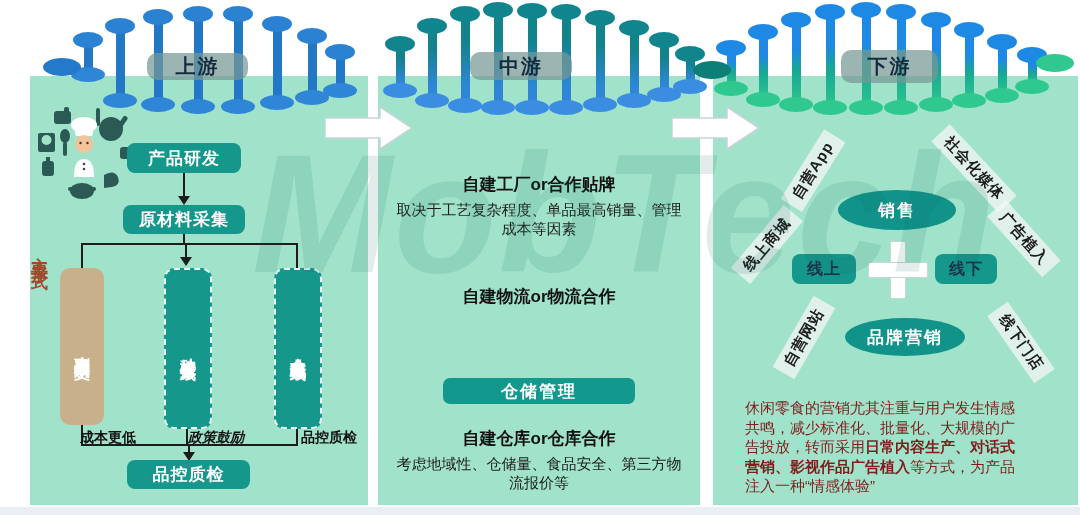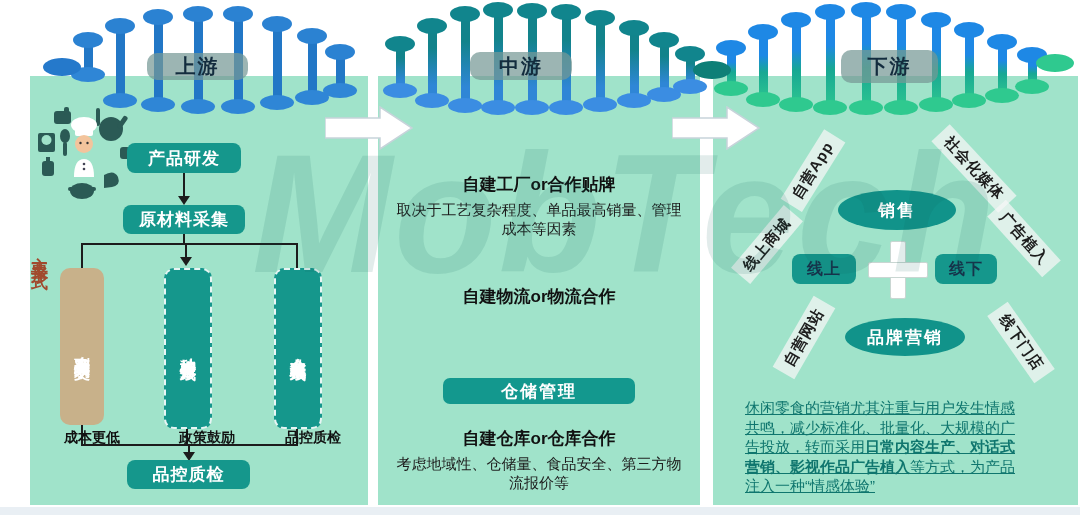--- a/index.html
+++ b/index.html
@@ -26,22 +26,22 @@
   #watermark{position:absolute;left:252px;top:118px;font-size:168px;font-weight:bold;font-style:italic;
     color:rgba(17,100,90,0.12);z-index:50;pointer-events:none;letter-spacing:2px;white-space:nowrap;}
   
   .flowbox{position:absolute;background:#15978c;color:#ffffff;font-weight:bold;border-radius:8px;
     display:flex;align-items:center;justify-content:center;font-size:17px;letter-spacing:1px;z-index:10;}
   .vbox{position:absolute;top:268px;height:157px;width:44px;border-radius:10px;color:#ffffff;
     font-weight:bold;font-size:16px;display:flex;align-items:center;justify-content:center;
     writing-mode:vertical-rl;text-orientation:upright;line-height:1;z-index:10;letter-spacing:1px;}
   .vbox.teal{background:#15978c;border:2px dashed rgba(255,255,255,0.9);}
   .vbox.tan{background:#c8b18a;}
-  .benefit{position:absolute;top:429px;width:90px;text-align:right;font-weight:bold;font-size:14px;
-    color:#111;z-index:11;}
+  .benefit{position:absolute;top:429px;width:90px;text-align:center;font-weight:bold;font-size:14px;
+    color:#111;z-index:11;padding-left:33px;}
   .line{position:absolute;background:#1c1c1c;z-index:5;}
   .arrowhead{position:absolute;width:0;height:0;border-left:6px solid transparent;
     border-right:6px solid transparent;border-top:9px solid #1c1c1c;z-index:5;}
   .side-label{position:absolute;left:28px;top:244px;writing-mode:vertical-rl;text-orientation:upright;
     font-weight:bold;font-size:17px;color:#a14a2e;letter-spacing:5px;z-index:10;}
   
   .mblock{position:absolute;left:378px;width:322px;text-align:center;z-index:10;}
   .mbar{margin:0 auto;width:192px;height:26px;background:#13988e;border-radius:7px;color:#fff;
     font-weight:bold;font-size:17px;display:flex;align-items:center;justify-content:center;letter-spacing:2px;}
   .msub{margin-top:23px;font-weight:bold;font-size:17px;color:#111;}
@@ -51,21 +51,21 @@
     font-size:17px;display:flex;align-items:center;justify-content:center;z-index:10;letter-spacing:2px;}
   .chbox{position:absolute;background:#15978c;border-radius:8px;color:#16324a;font-weight:bold;
     font-size:16px;display:flex;align-items:center;justify-content:center;z-index:10;letter-spacing:1px;}
   .ribbon{position:absolute;background:rgba(246,246,246,0.72);color:#1d1d1d;font-weight:bold;
     font-size:15px;padding:3px 9px;z-index:10;white-space:nowrap;letter-spacing:1px;}
   .plus{position:absolute;z-index:10;}
   .plus .h,.plus .v{position:absolute;background:#ffffff;border:1px solid #c9d6d2;border-radius:2px;}
   .plus .h{left:0;top:21px;width:58px;height:14px;}
   .plus .v{left:22px;top:0;width:14px;height:56px;}
   #para{position:absolute;left:745px;top:398px;width:270px;font-size:15px;line-height:19.5px;
-    color:#0f766e;z-index:10;text-align:justify;text-decoration:underline;}
+    color:#7f1d1d;z-index:10;text-align:justify;}
   #chef{position:absolute;left:34px;top:103px;z-index:10;}
 </style>
 </head>
 <body>
 
 <div class="panel" id="panel-left"></div>
 <div class="panel" id="panel-mid"></div>
 <div class="panel" id="panel-right"></div>
 <div class="bottom-strip"></div>
 
@@ -221,21 +221,21 @@
 <div class="vbox teal" style="left:274px;">企业自建基地形式</div>
 
 <div class="line" style="left:81px;top:425px;width:2px;height:20px;"></div>
 <div class="line" style="left:186px;top:425px;width:2px;height:20px;"></div>
 <div class="line" style="left:296px;top:425px;width:2px;height:20px;"></div>
 <div class="line" style="left:81px;top:444px;width:217px;height:2px;"></div>
 <div class="line" style="left:188px;top:446px;width:2px;height:8px;"></div>
 <div class="arrowhead" style="left:183px;top:452px;"></div>
 
 <div class="benefit" style="left:30px;">成本更低</div>
-<div class="benefit" style="left:145px;">政策鼓励</div>
+<div class="benefit" style="left:138px;font-style:italic;">政策鼓励</div>
 <div class="benefit" style="left:251px;">品控质检</div>
 
 <div class="flowbox" style="left:127px;top:460px;width:123px;height:29px;">品控质检</div>
 
 <div class="mblock" style="top:150px;">
   <div class="msub">自建工厂or合作贴牌</div>
   <div class="mdesc">取决于工艺复杂程度、单品最高销量、管理成本等因素</div>
 </div>
 <div class="mblock" style="top:262px;">
   <div class="msub">自建物流or物流合作</div>

